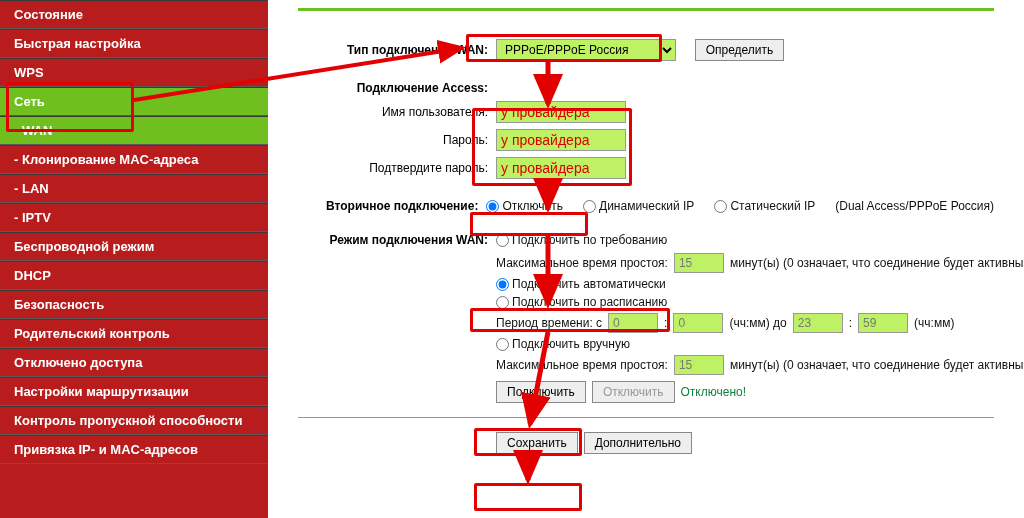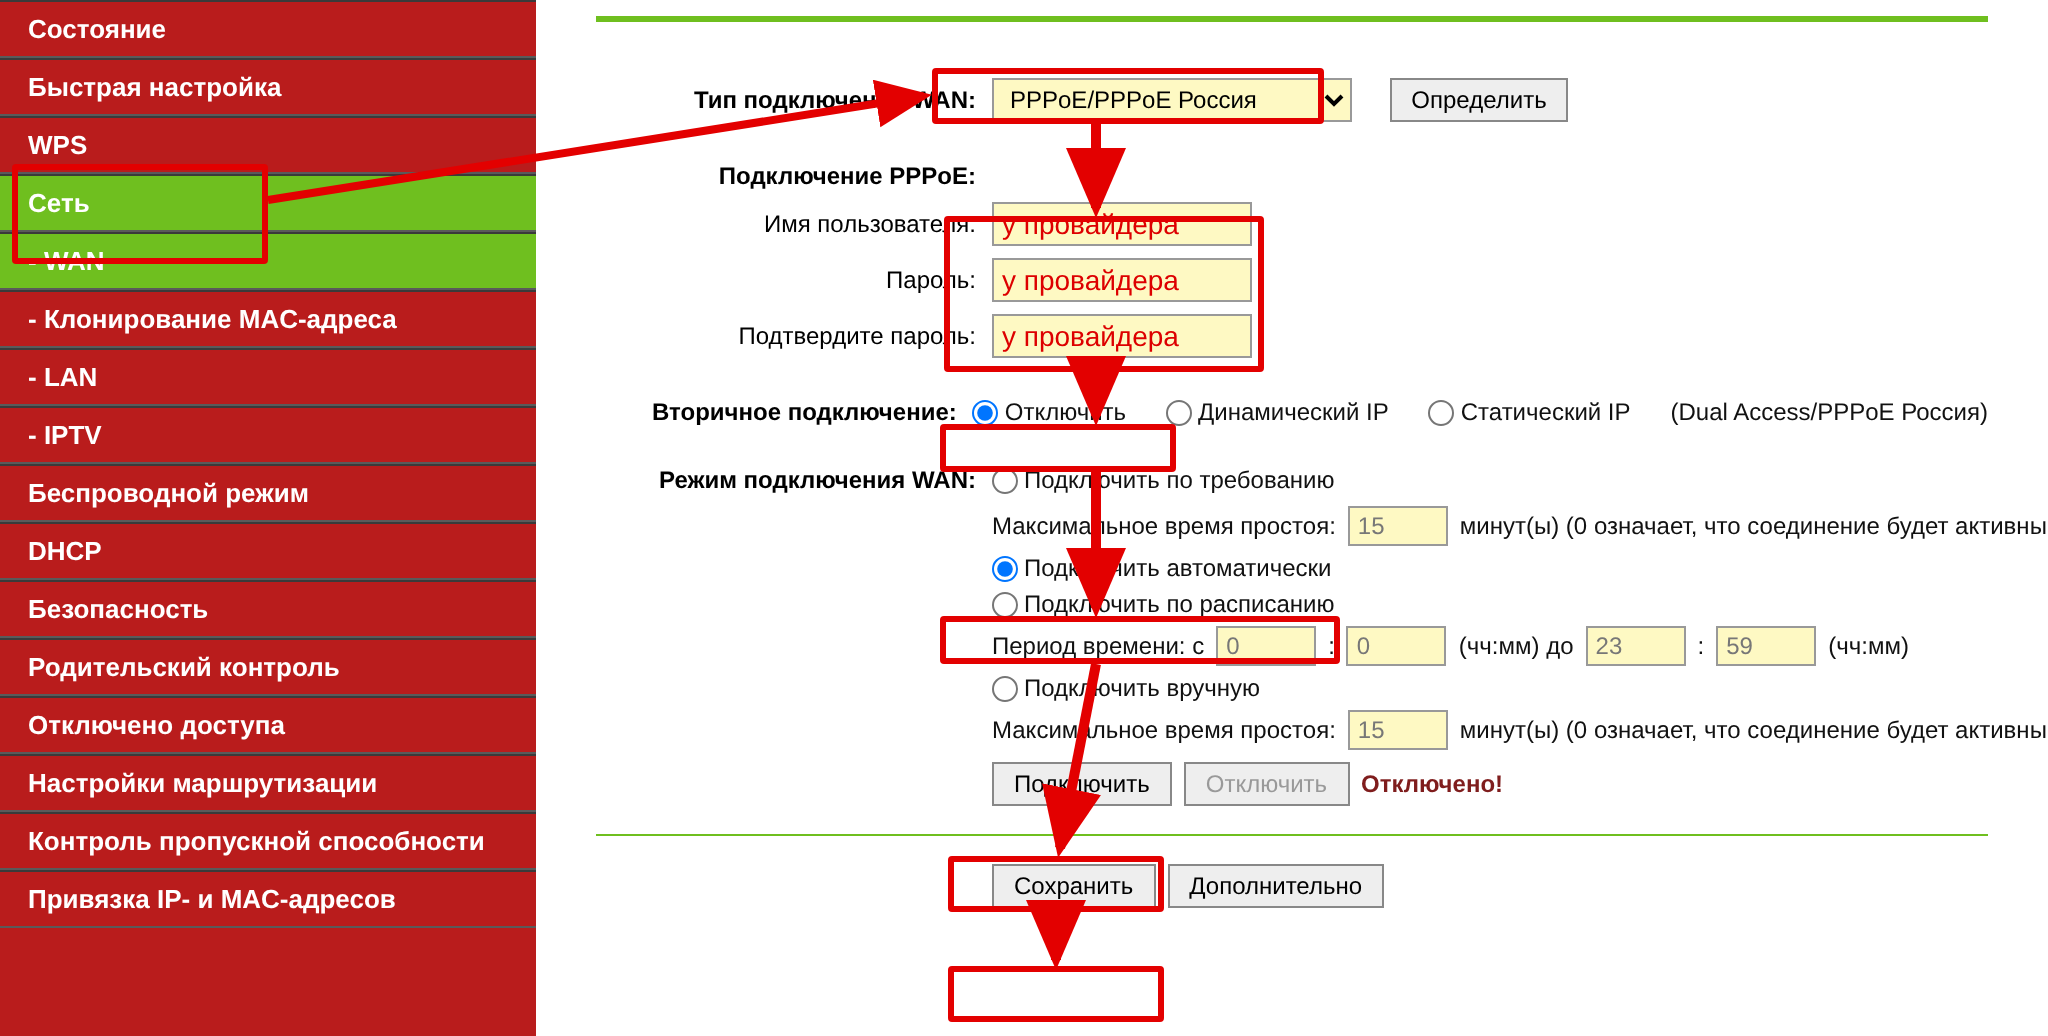--- a/index.html
+++ b/index.html
@@ -8,32 +8,32 @@
 .sidebar .item{color:#fff;padding:6px 14px;border-bottom:1px solid #5a5a5a;border-top:1px solid #3a3a3a;font-size:13px;font-weight:bold;cursor:pointer}
 .sidebar .item.sub{padding-left:14px;font-weight:bold}
 .sidebar .item.active{background:#6fbf1f;color:#fff}
 .sidebar .item.sub.active{background:#6fbf1f}
 .main{position:absolute;left:268px;top:0;right:0;height:518px;padding:0 30px;box-sizing:border-box;overflow:hidden}
 .topbar{height:3px;background:#6fbf1f;margin-top:8px;margin-bottom:28px}
 .row{display:flex;align-items:center;margin-bottom:6px}
 .label{width:190px;text-align:right;padding-right:8px;font-size:12px;color:#000}
 .label.b{font-weight:bold}
 .ctrl{display:flex;align-items:center;gap:6px}
-select,input[type=text],input[type=password]{font-size:12px;padding:2px 4px;border:1px solid #999;background:#fef9c3}
+select,input[type=text],input[type=password]{font-size:12px;padding:2px 4px;border:1px solid #999;background:#bef264}
 select{width:180px}
 input.cred{width:120px;color:#d00;font-weight:normal;font-size:14px}
 .btn{padding:3px 10px;font-size:12px;border:1px solid #888;background:#eee;cursor:pointer}
 .btn.dis{color:#999}
 .radio{display:flex;align-items:center;gap:3px;margin-right:14px}
 input[type=radio]{margin:0}
 .small{width:40px;text-align:left;color:#777}
 .hl-red{border:3px solid #e30000;border-radius:2px;position:absolute;box-sizing:border-box;pointer-events:none}
 .arrow{position:absolute;pointer-events:none}
 hr.sep{border:none;border-top:1px solid #6fbf1f;margin:14px 0}
-.status-off{color:#7f1d1d;font-weight:bold}
+.status-off{color:#15803d;font-weight:normal}
 .gap{height:14px}
 .radiorow{display:flex;align-items:center;margin-left:198px;margin-bottom:4px;gap:6px;white-space:nowrap}
 </style>
 </head>
 <body>
 
 <div class="sidebar" id="sidebar">
     <div class="item">Состояние</div>
     <div class="item">Быстрая настройка</div>
     <div class="item">WPS</div>
@@ -59,21 +59,21 @@
     <div class="label b">Тип подключения WAN:</div>
     <div class="ctrl">
       <select><option>PPPoE/PPPoE Россия</option></select>
       &nbsp;&nbsp;<button class="btn">Определить</button>
     </div>
   </div>
 
   <div class="gap"></div>
 
   <div class="row">
-      <div class="label b">Подключение PPPoE:</div>
+      <div class="label b">Подключение Access:</div>
     </div>
   <div class="row">
     <div class="label">Имя пользователя:</div>
     <div class="ctrl">
         <input type="text" class="cred" value="у провайдера" style="">
       </div>
   </div>
   <div class="row">
     <div class="label">Пароль:</div>
     <div class="ctrl">

